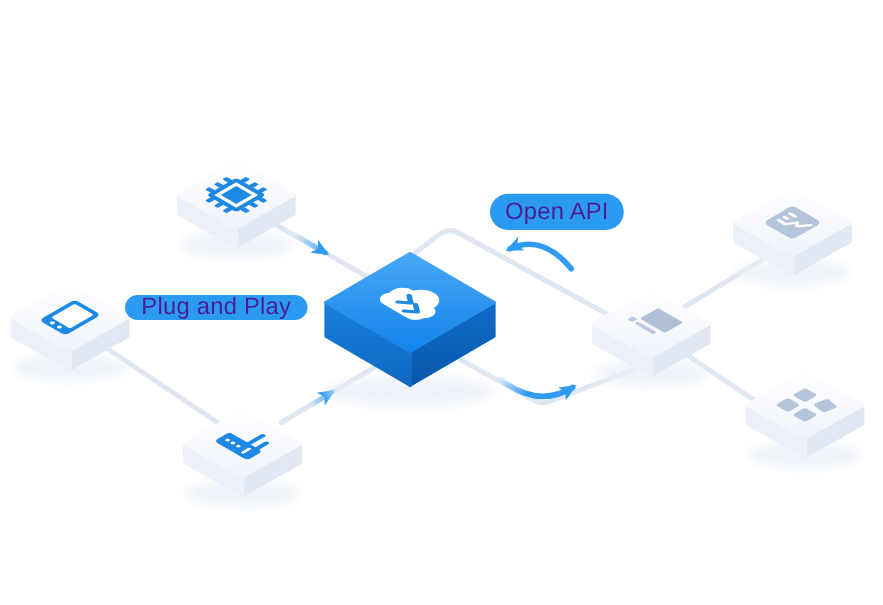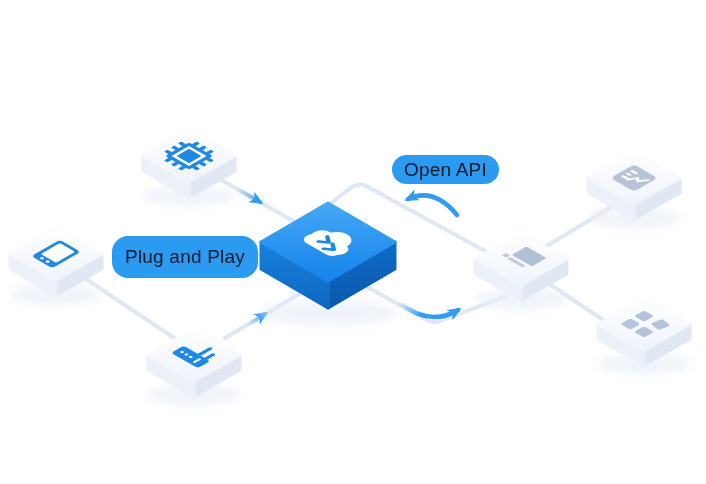--- a/index.html
+++ b/index.html
@@ -8,29 +8,29 @@
     width:706px;height:484px;
     background:#ffffff;
     overflow:hidden;
     font-family:"Liberation Sans", sans-serif;
   }
   .stage svg{position:absolute;left:0;top:0;}
   .pill{
     position:absolute;
     display:flex;align-items:center;justify-content:center;
     background:#2B9BF2;
-    color:#0f172a;
+    color:#4c1d95;
     border-radius:16px;
     font-size:19px;
     font-weight:500;
     letter-spacing:.2px;
     white-space:nowrap;
     user-select:none;
   }
-  #pill-plug   {left:112px;top:236px;width:146px;height:42px;}
+  #pill-plug   {left:100px;top:236px;width:146px;height:20px;}
   #pill-openapi{left:392px;top:155px;width:107px;height:29px;}
   #pill-webhook{left:393px;top:337px;width:108px;height:29px;}
 </style>
 </head>
 <body>
 
 <div class="stage">
 
 <svg width="706" height="484" viewBox="0 0 706 484">
   <defs>

